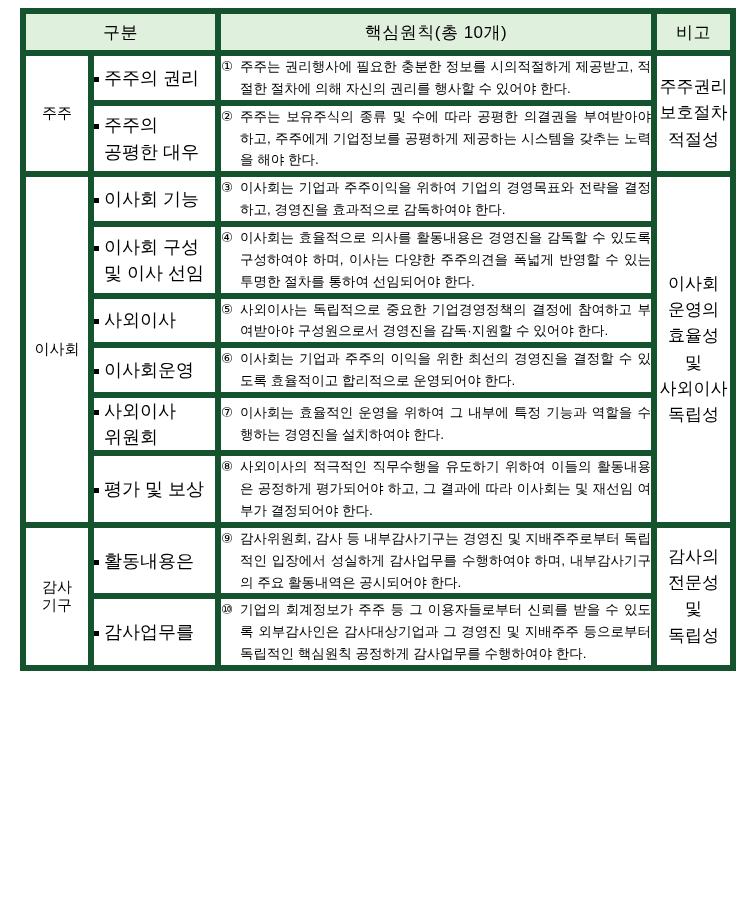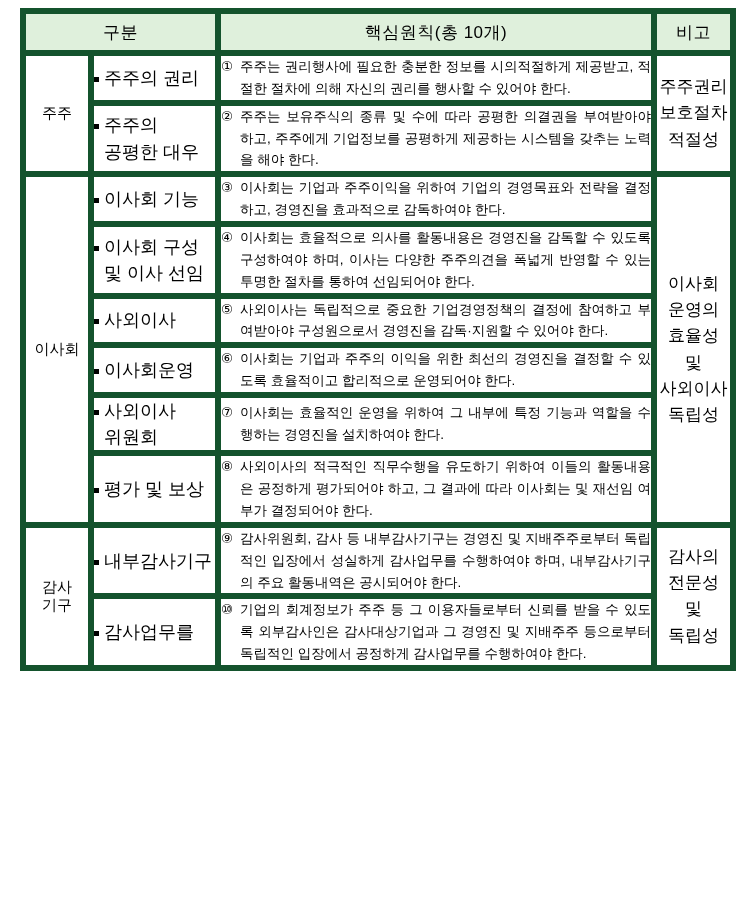--- a/index.html
+++ b/index.html
@@ -219,33 +219,33 @@
         <td class="principle-cell">
           <span class="pnum">⑧</span>
           <span class="ptext">사외이사의 적극적인 직무수행을 유도하기 위하여 이들의 활동내용은 공정하게 평가되어야 하고, 그 결과에 따라 이사회는 및 재선임 여부가 결정되어야 한다.</span>
         </td>
       </tr>
       <tr class="section-start">
         <td class="group-cell" rowspan="2">
           <div>감사</div>
           <div>기구</div>
         </td>
-        <td class="topic-cell"><span class="bullet"></span><span class="topic-text">내부감사기구</span></td>
+        <td class="topic-cell"><span class="bullet"></span><span class="topic-text">활동내용은</span></td>
         <td class="principle-cell">
           <span class="pnum">⑨</span>
           <span class="ptext">감사위원회, 감사 등 내부감사기구는 경영진 및 지배주주로부터 독립적인 입장에서 성실하게 감사업무를 수행하여야 하며, 내부감사기구의 주요 활동내역은 공시되어야 한다.</span>
         </td>
         <td class="remark-cell" rowspan="2">
           <div>감사의</div>
           <div>전문성</div>
           <div>및</div>
           <div>독립성</div>
         </td>
       </tr>
       <tr class="dashed-top">
         <td class="topic-cell"><span class="bullet"></span><span class="topic-text">감사업무를</span></td>
         <td class="principle-cell">
           <span class="pnum">⑩</span>
-          <span class="ptext">기업의 회계정보가 주주 등 그 이용자들로부터 신뢰를 받을 수 있도록 외부감사인은 감사대상기업과 그 경영진 및 지배주주 등으로부터 독립적인 입장에서 공정하게 감사업무를 수행하여야 한다.</span>
+          <span class="ptext">기업의 회계정보가 주주 등 그 이용자들로부터 신뢰를 받을 수 있도록 외부감사인은 감사대상기업과 그 경영진 및 지배주주 등으로부터 독립적인 핵심원칙 공정하게 감사업무를 수행하여야 한다.</span>
         </td>
       </tr>
     </tbody>
 </table>
 
 </body></html>

